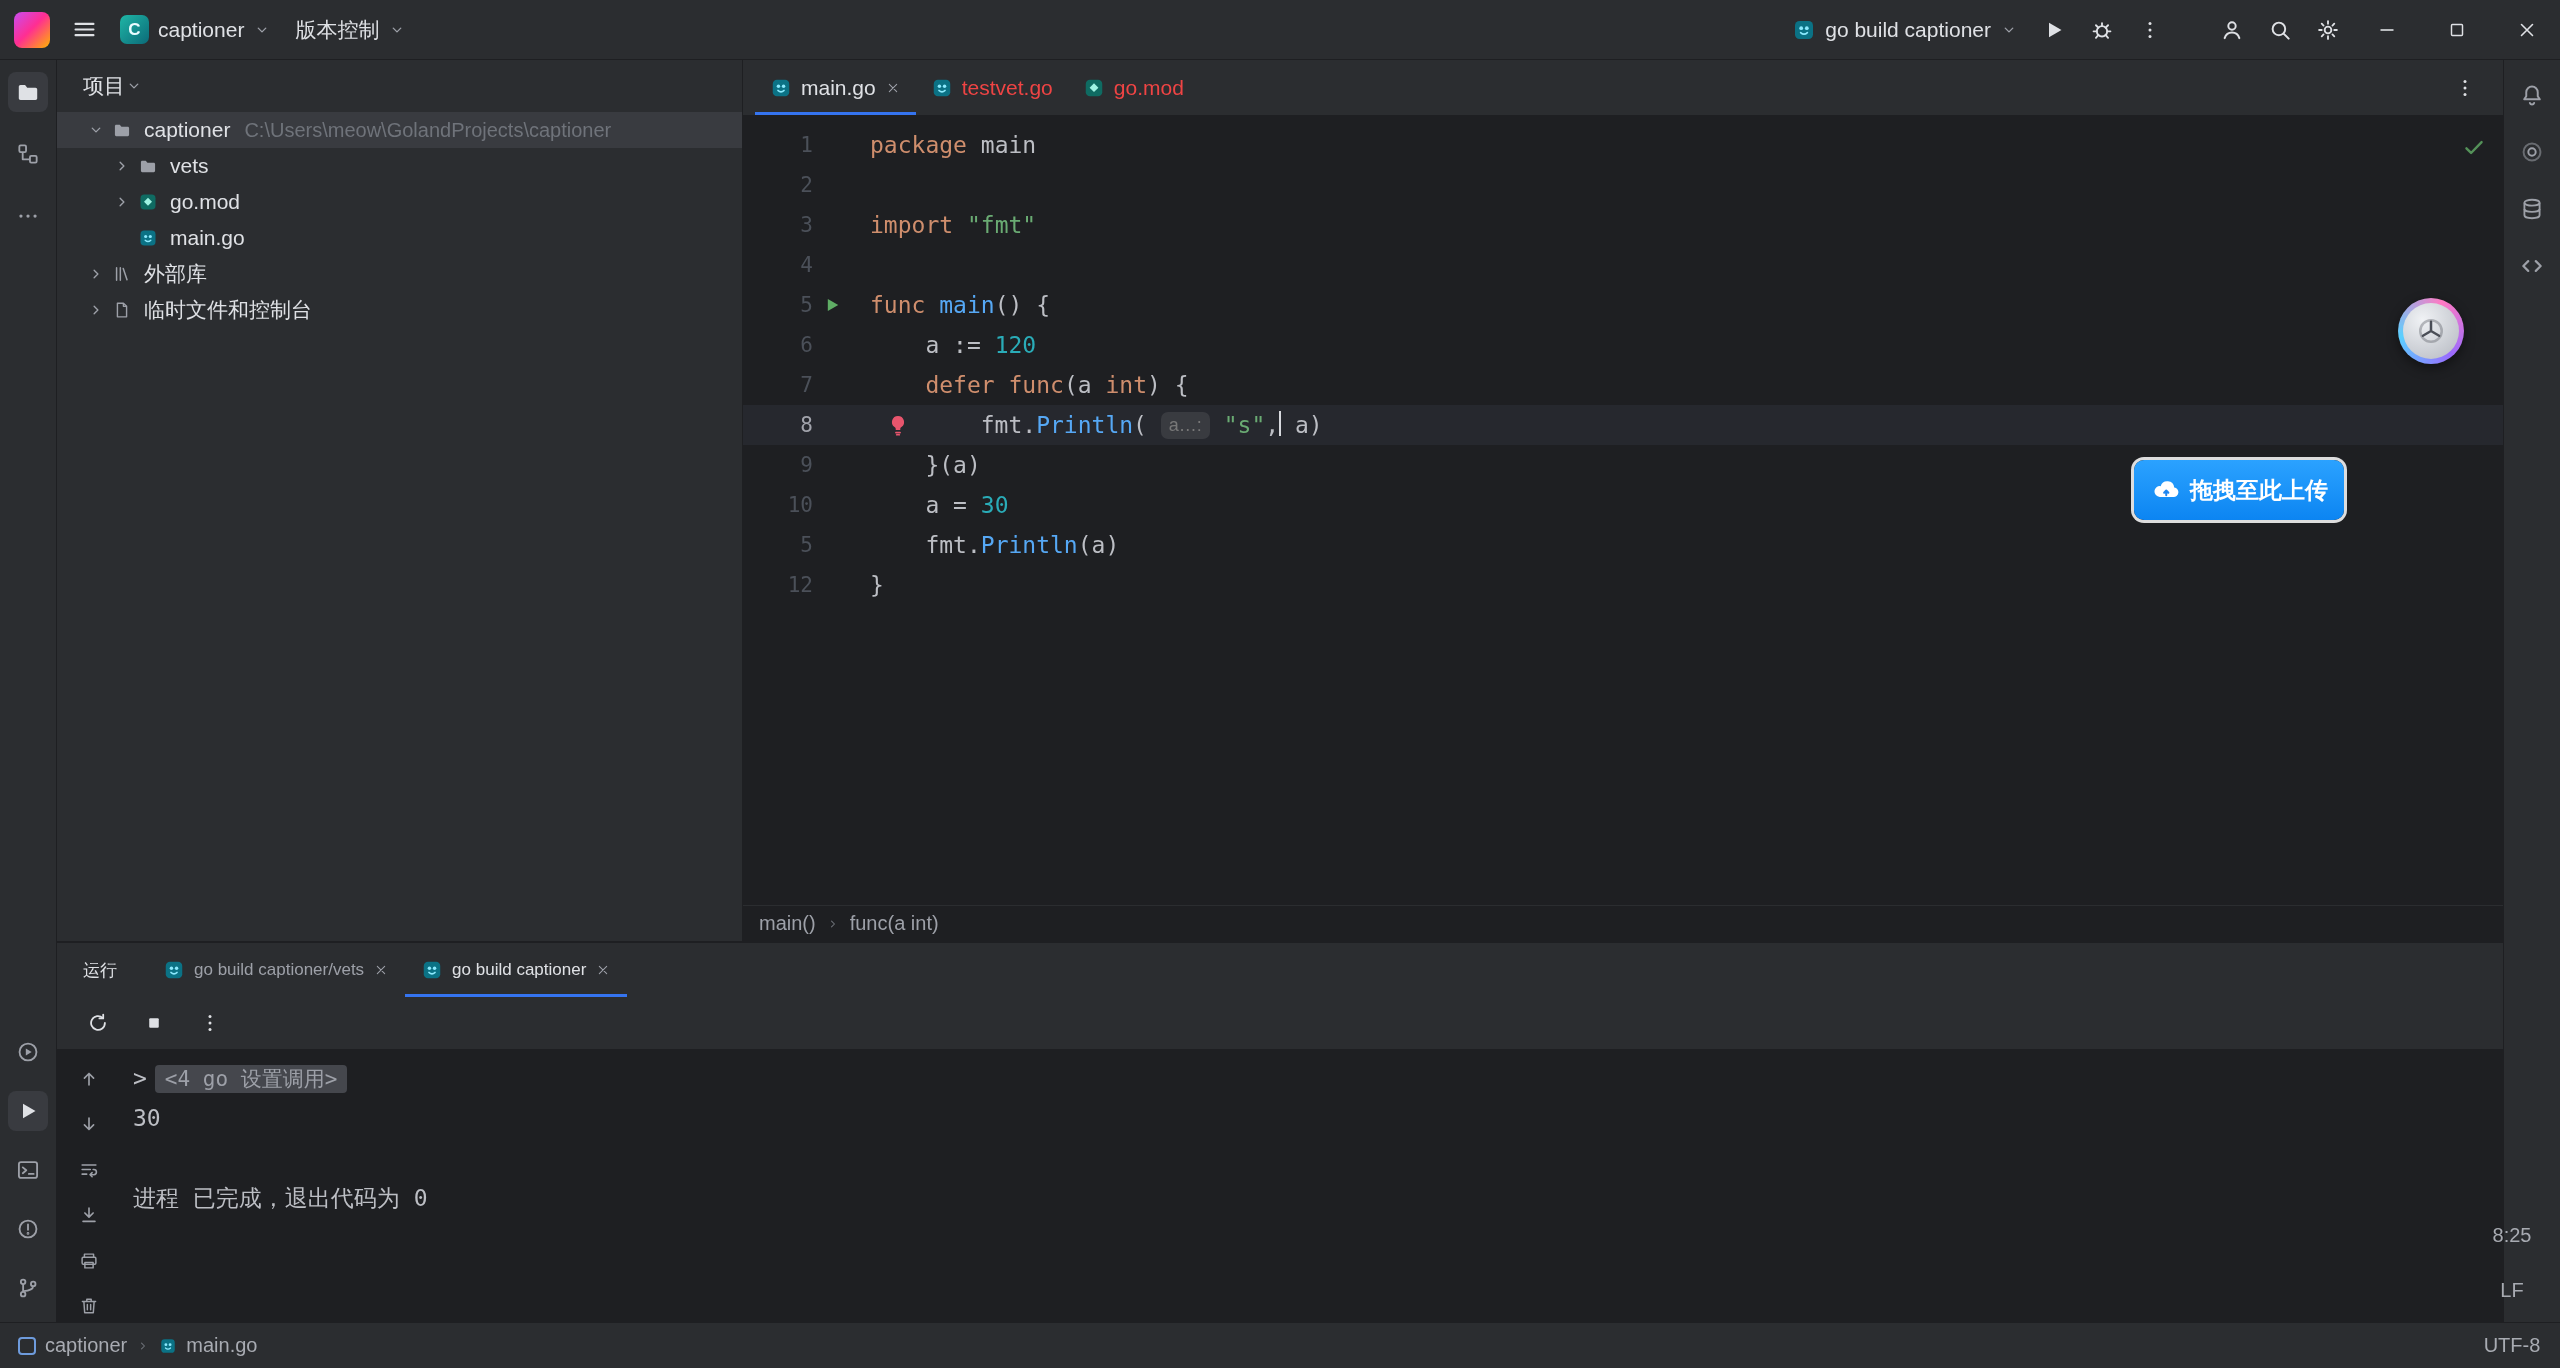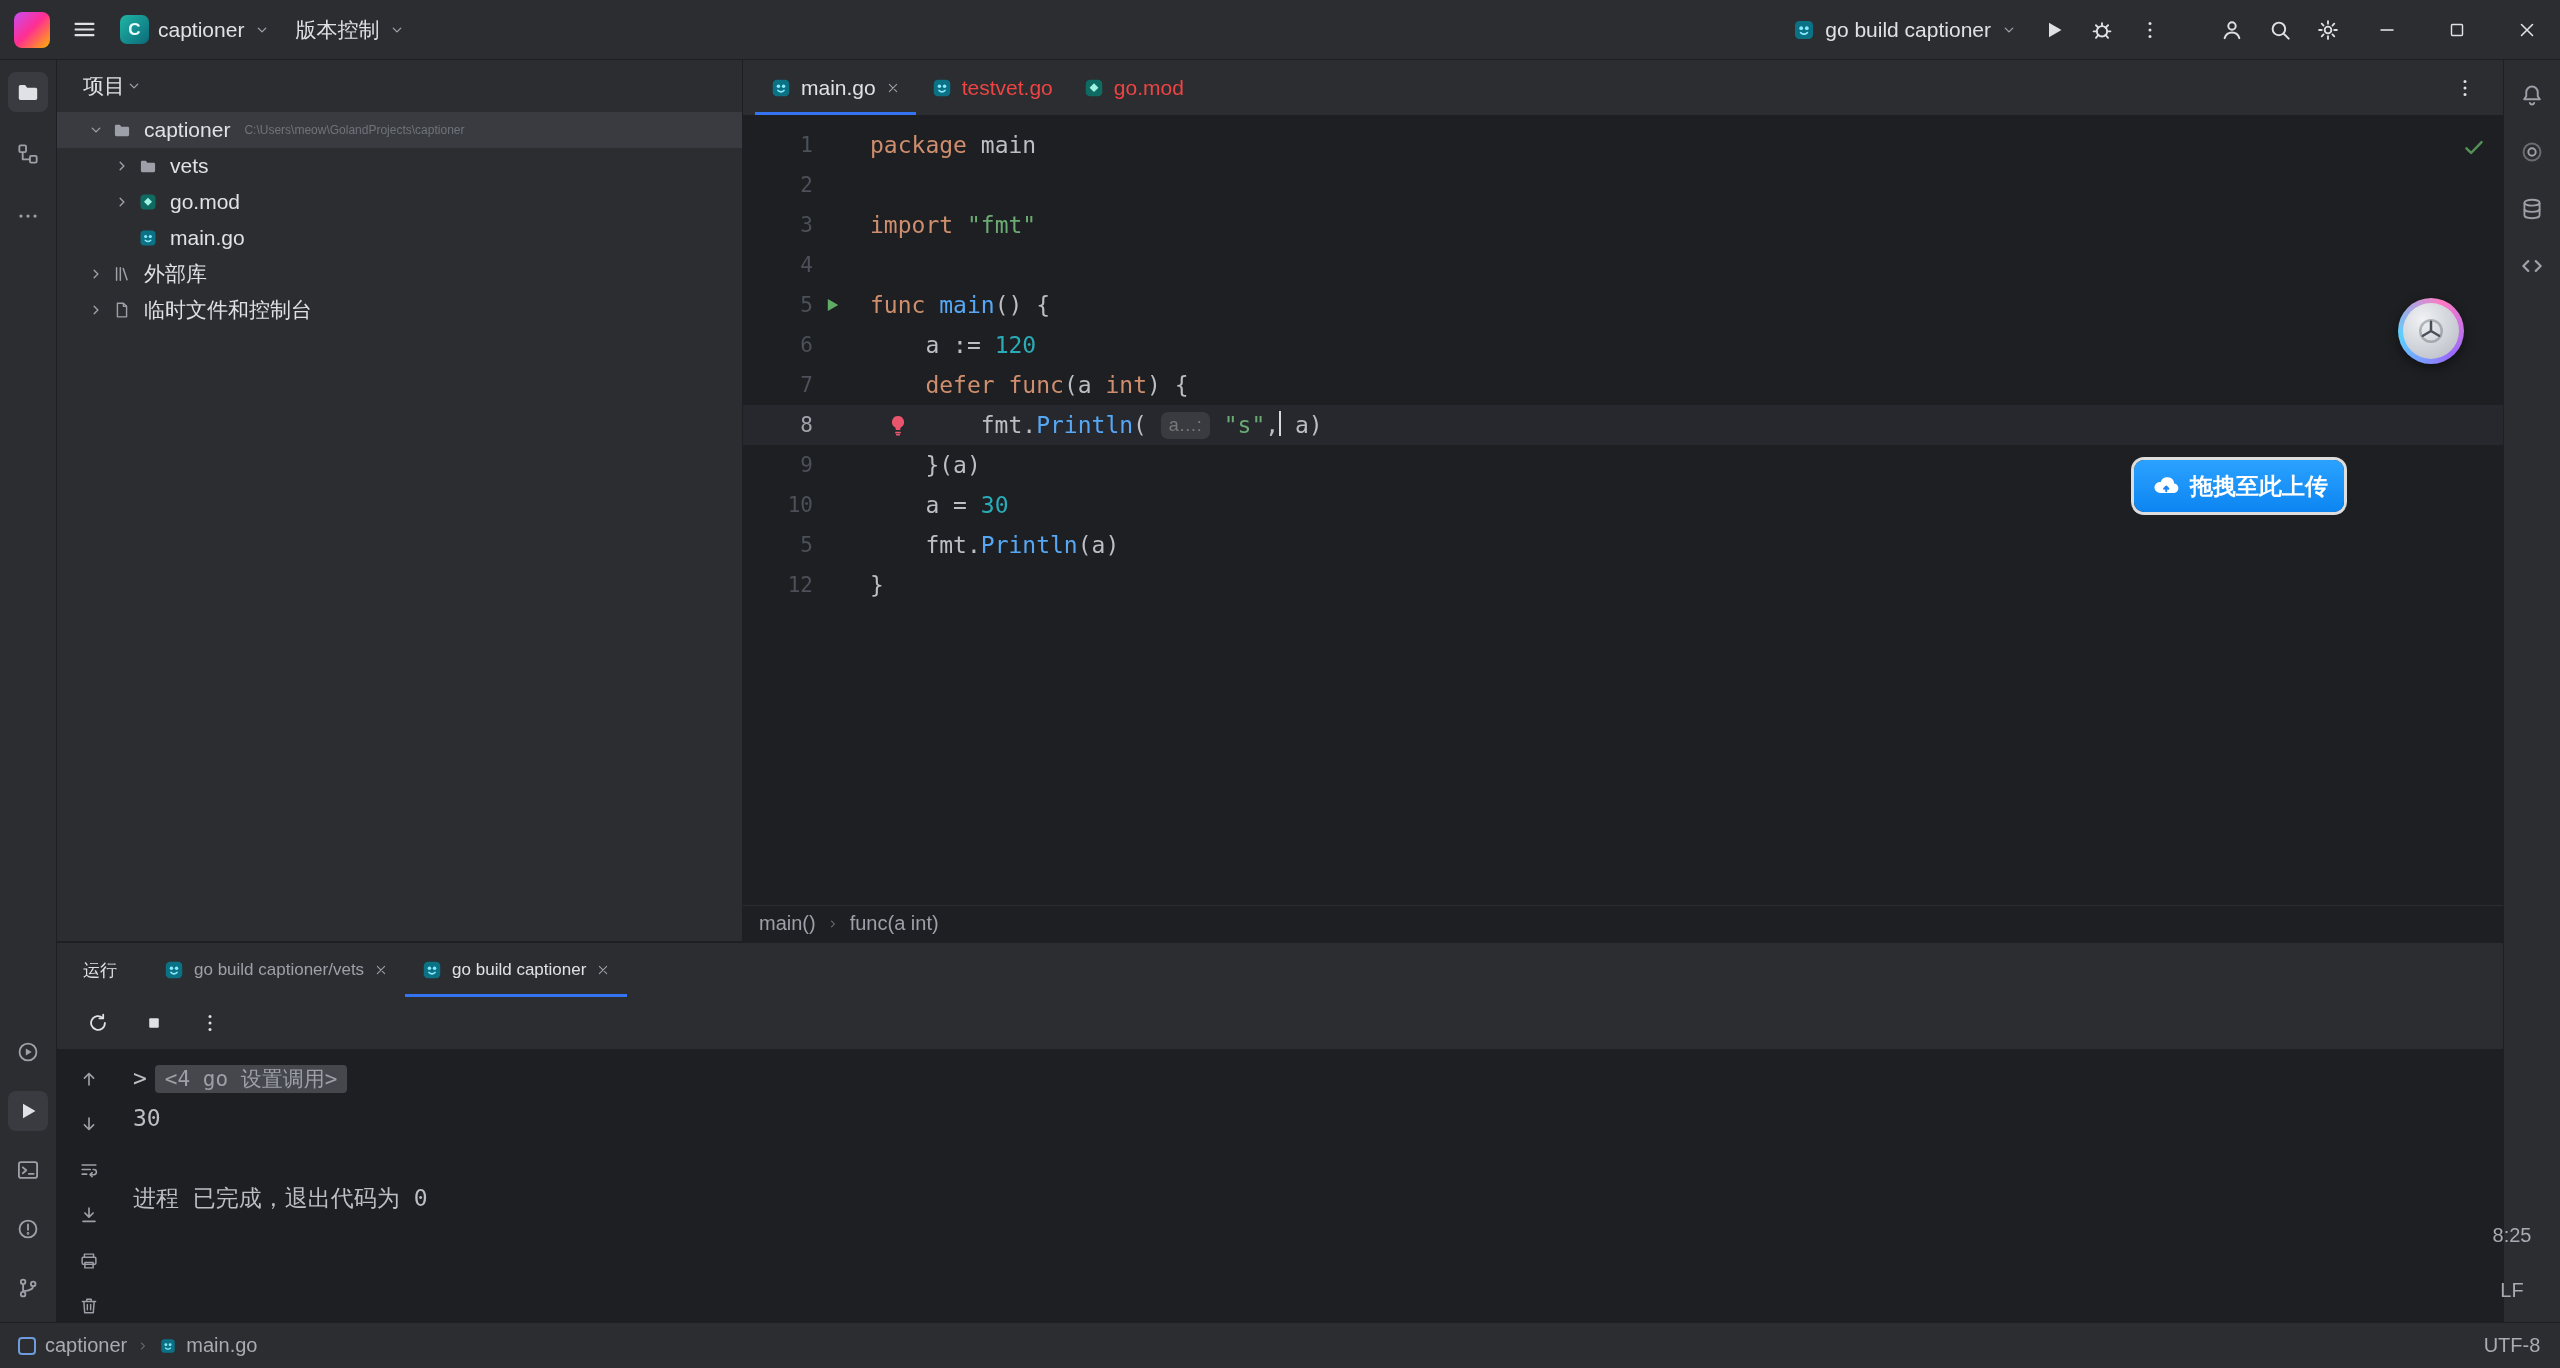--- a/index.html
+++ b/index.html
@@ -43,21 +43,21 @@
   
   .project-panel{width:686px;flex:none;background:#2b2d30;border-right:1px solid #1e1f22;
                  display:flex;flex-direction:column;}
   .pp-header{height:52px;display:flex;align-items:center;padding-left:26px;font-size:21px;}
   .tree{font-size:21px;}
   .trow{height:36px;display:flex;align-items:center;color:#dfe1e5;white-space:nowrap;}
   .trow.selected{background:#393b40;}
   .ind0{padding-left:26px}.ind1{padding-left:52px}
   .chev{width:26px;flex:none;display:flex;justify-content:center;color:#9da0a8;}
   .ticon{width:26px;flex:none;display:flex;justify-content:center;margin-right:9px;color:#9da0a8;}
-  .tpath{color:#6f737a;margin-left:14px;font-size:12px;}
+  .tpath{color:#6f737a;margin-left:14px;font-size:20px;}
 
   
   .editor-col{flex:1;display:flex;flex-direction:column;min-width:0;}
   .tabbar{height:56px;background:#2b2d30;border-bottom:1px solid #1e1f22;
           display:flex;align-items:center;padding-left:12px;font-size:21px;}
   .etab{height:100%;display:flex;align-items:center;gap:9px;padding:0 15px;color:#ef4444;position:relative;}
   .etab.active{color:#dfe1e5;}
   .etab.active::after{content:"";position:absolute;left:0;right:0;bottom:0;height:3px;background:#3574f0;}
   .tab-kebab{margin-left:auto;margin-right:16px;}
 
@@ -75,21 +75,21 @@
   .caret{display:inline-block;width:2px;height:25px;background:#d6d8dd;vertical-align:-3px;}
   .bulb{position:absolute;left:142px;top:7px;}
   .inspect-check{position:absolute;top:18px;right:16px;}
 
   .float-badge{position:absolute;top:182px;left:1655px;width:66px;height:66px;border-radius:50%;
                background:conic-gradient(from 20deg,#ff7ac3,#9a6bff,#5ad0ff,#ff7ac3);
                display:flex;align-items:center;justify-content:center;box-shadow:0 4px 12px rgba(0,0,0,.45);}
   .float-badge .inner{width:56px;height:56px;border-radius:50%;color:#4a4e57;
                background:radial-gradient(circle at 35% 30%,#f0f2f5,#b4b8c0);
                display:flex;align-items:center;justify-content:center;}
-  .upload-btn{position:absolute;top:344px;left:1391px;height:52px;display:flex;align-items:center;gap:10px;
+  .upload-btn{position:absolute;top:344px;left:1391px;height:60px;display:flex;align-items:center;gap:10px;
               padding:0 16px;border:none;border-radius:10px;color:#fff;font-size:23px;font-weight:700;
               background:linear-gradient(180deg,#2ba2ff,#0c85f2);box-shadow:0 0 0 3px rgba(255,255,255,.85);
               font-family:"Liberation Sans",sans-serif;}
 
   .breadcrumbs{height:36px;background:#1e1f22;border-top:1px solid #2b2d30;
                display:flex;align-items:center;gap:10px;padding-left:16px;font-size:20px;color:#9da0a8;}
 
   
   .run-panel{flex:1;min-height:0;background:#2b2d30;border-top:2px solid #1e1f22;
              display:flex;flex-direction:column;}

